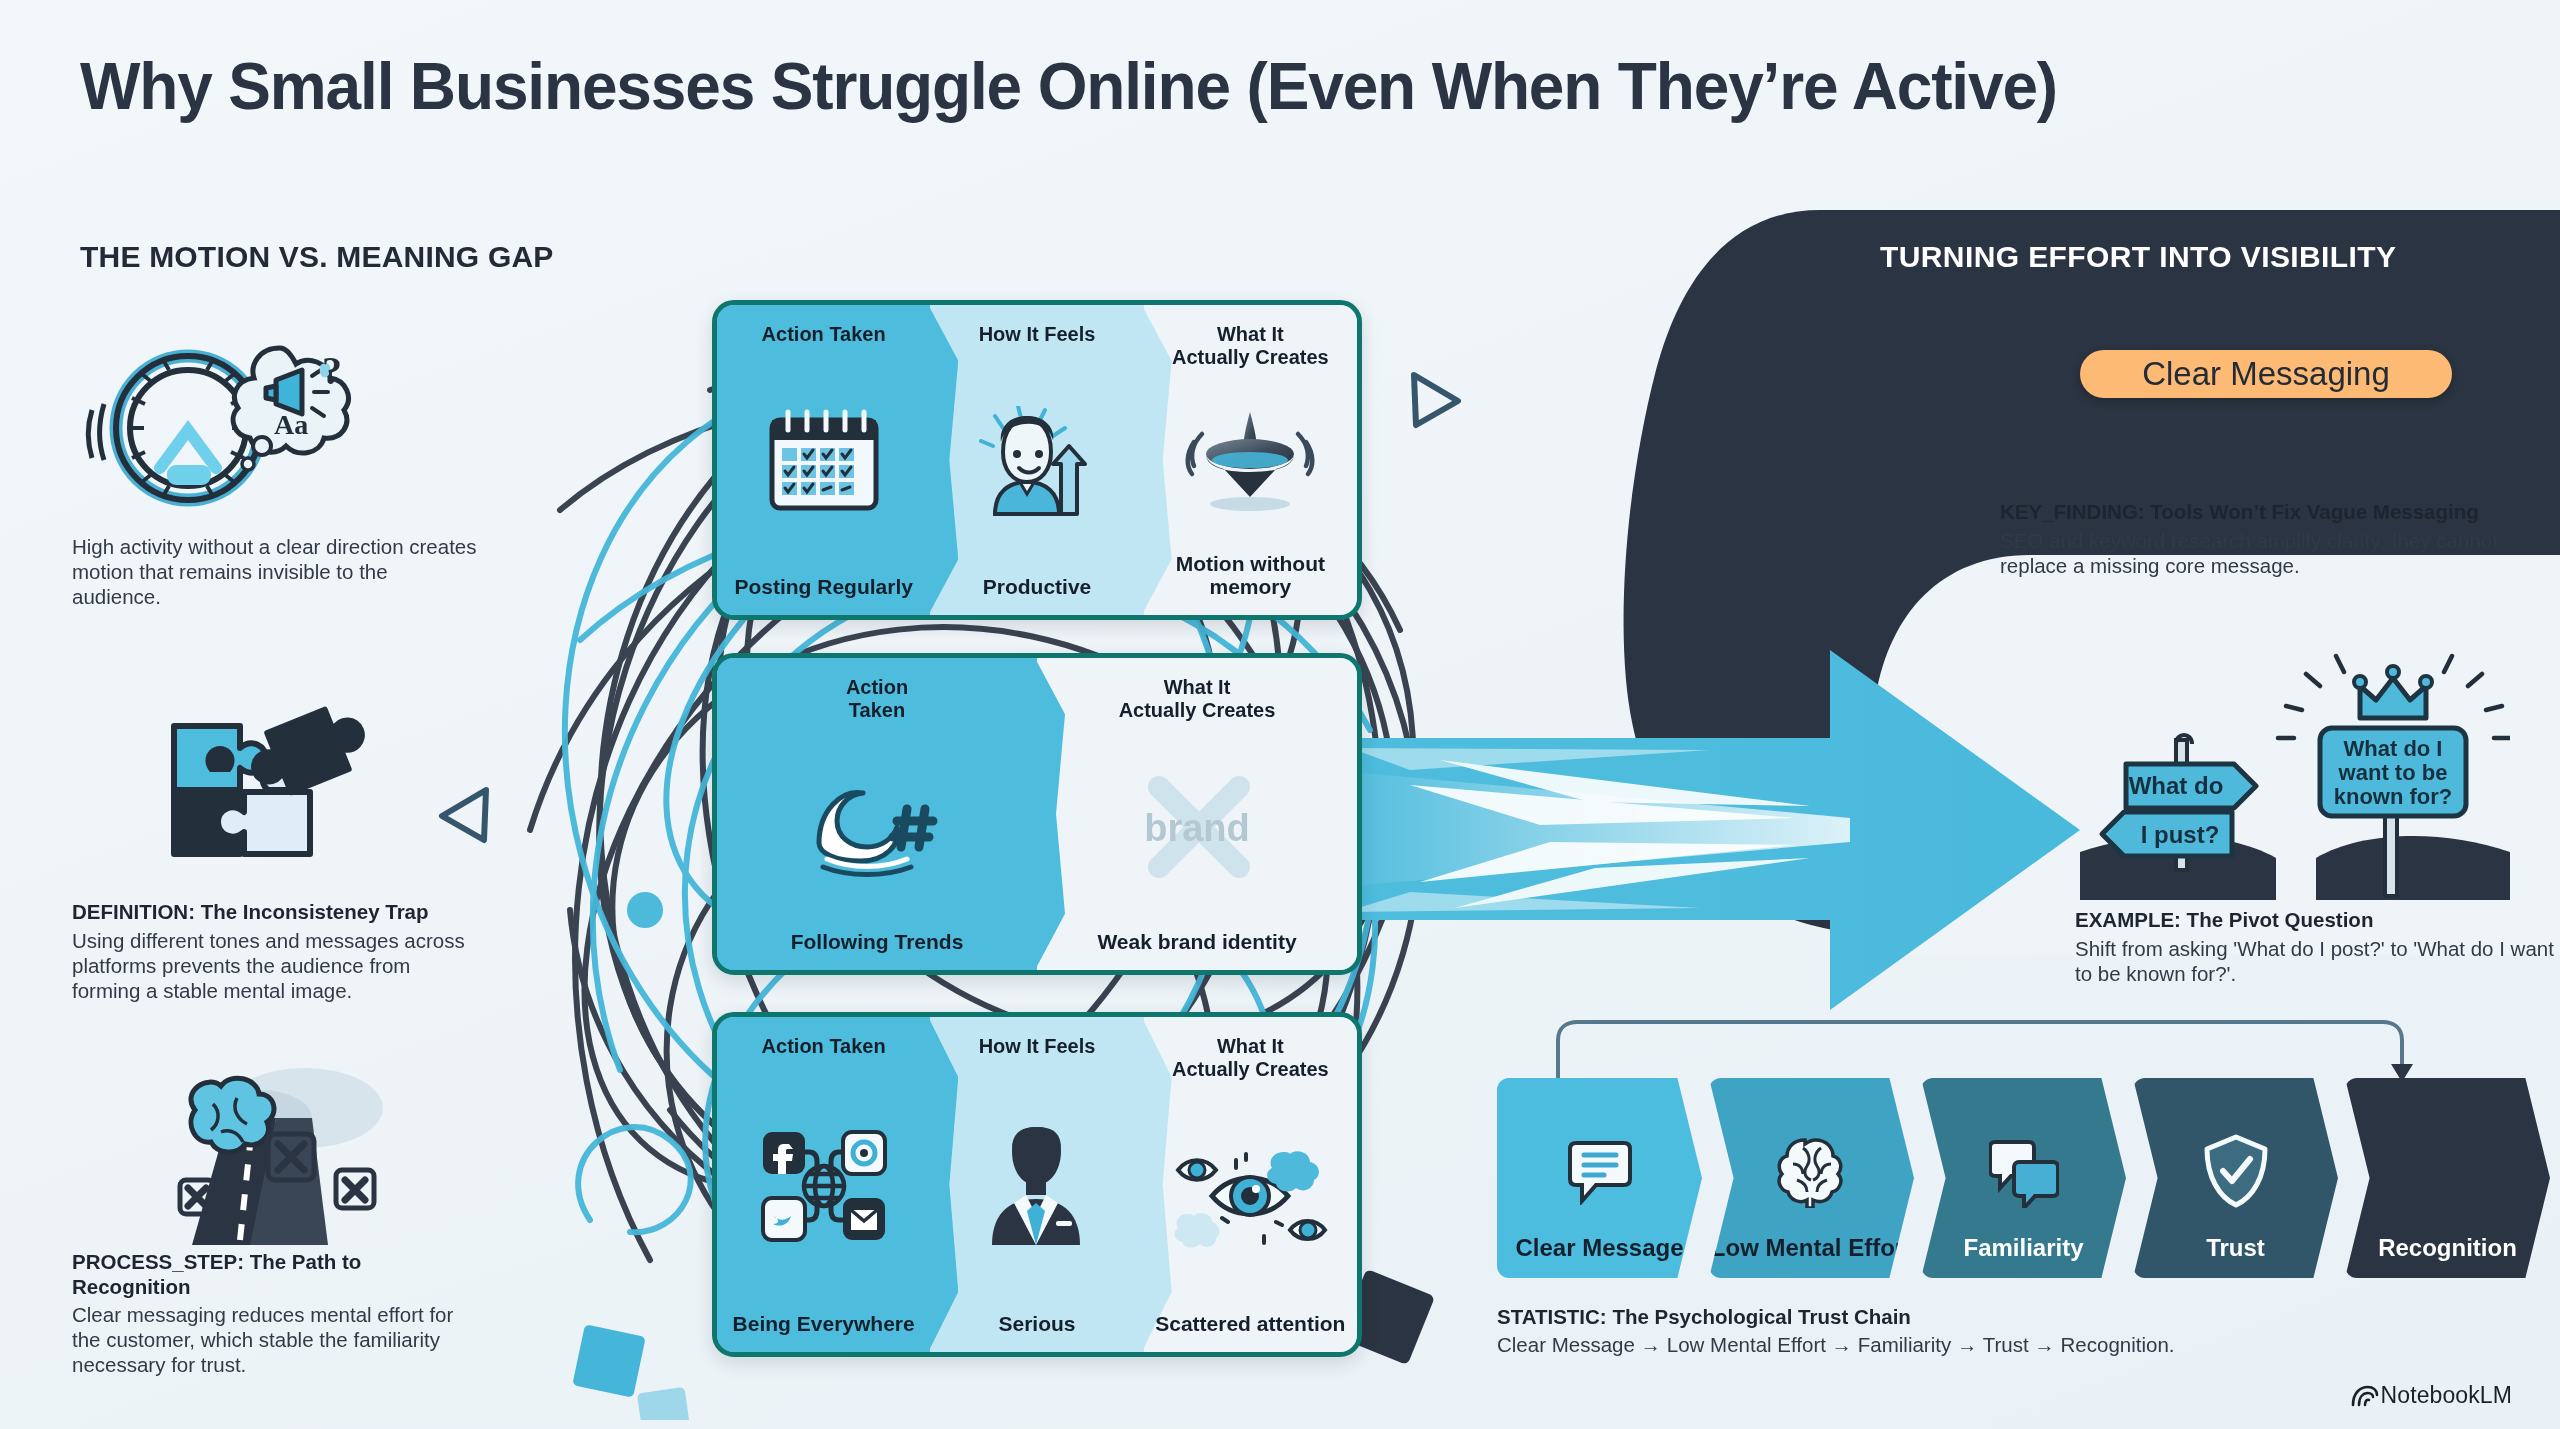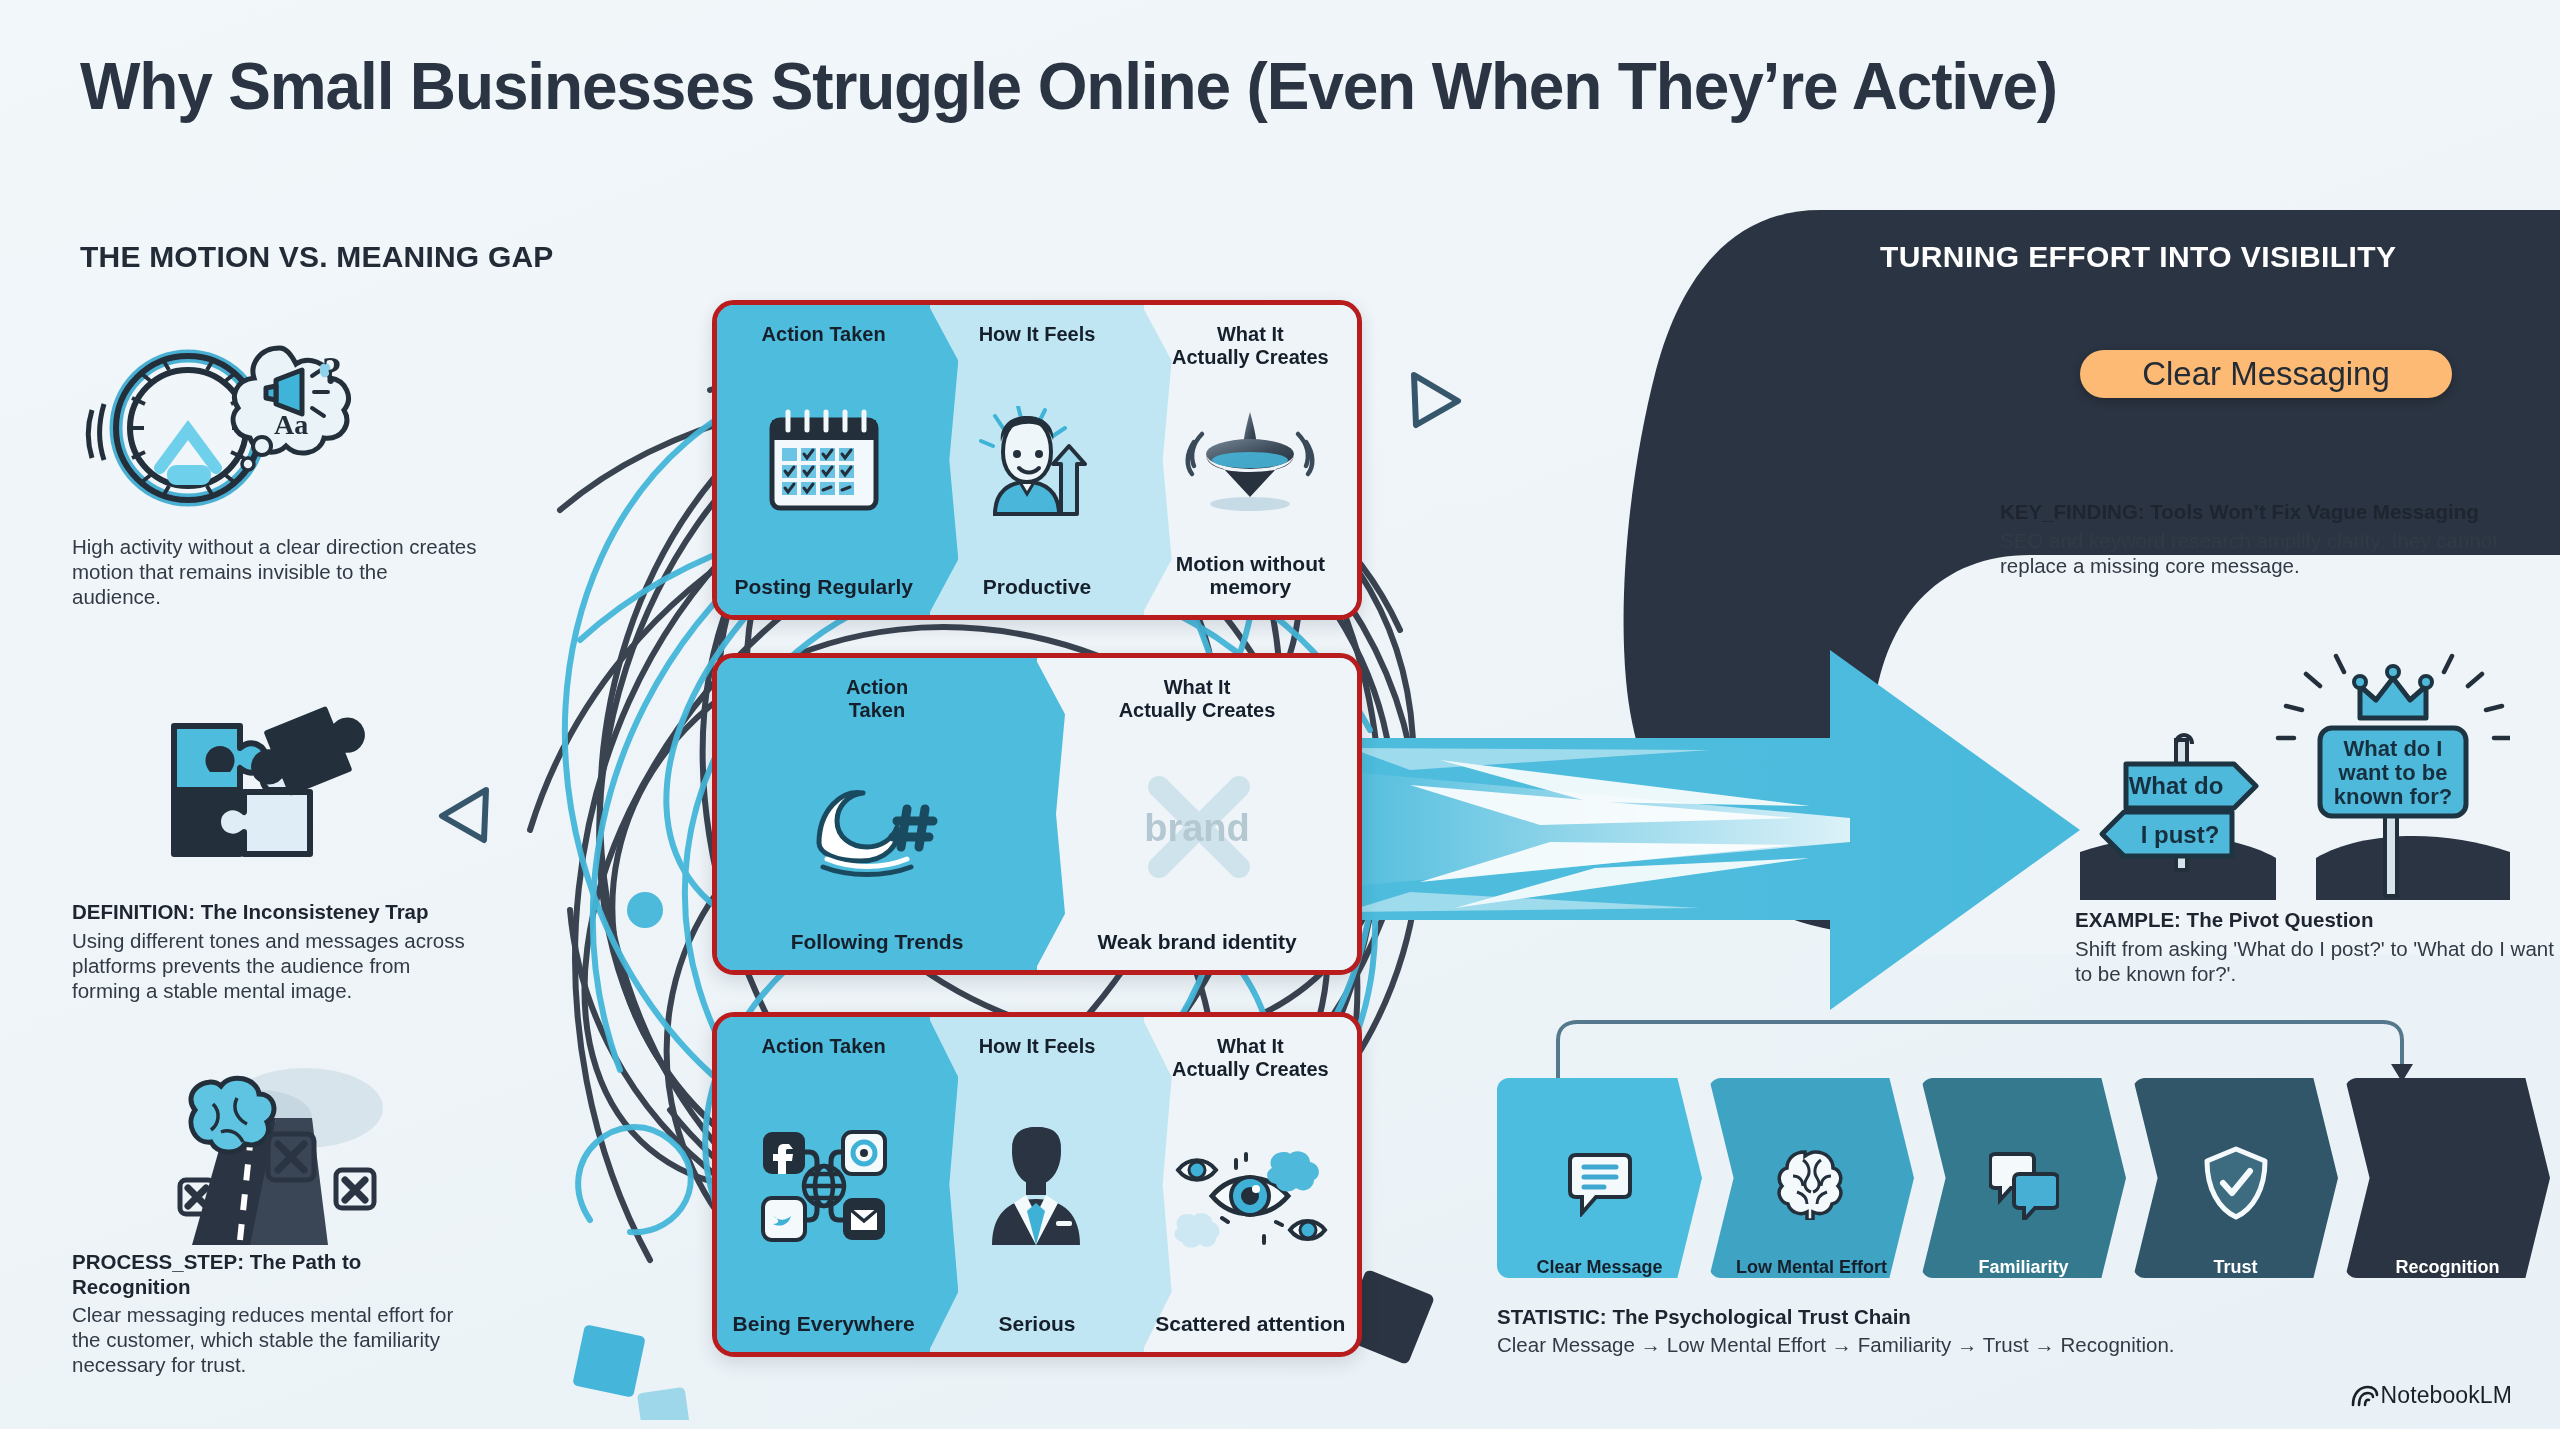--- a/index.html
+++ b/index.html
@@ -42,21 +42,21 @@
   }
   .note .nb { font-size:20.5px; color:#323a46; line-height:1.22; }
 
   .note-right { position:absolute; width:500px; }
   .note-right .nt { font-size:20.5px; font-weight:bold; color:#1e2530; line-height:1.2; margin-bottom:3px;}
   .note-right .nb { font-size:20.5px; color:#323a46; line-height:1.22; }
 
   
   .card {
     position:absolute; left:712px; width:650px;
-    border:5px solid #b91c1c; border-radius:22px;
+    border:5px solid #0f766e; border-radius:22px;
     background:#7dd3fc; overflow:hidden; display:flex;
     box-shadow:0 6px 18px rgba(30,40,60,.14);
   }
   .card .col { position:relative; flex:1; display:flex; flex-direction:column;
                align-items:center; justify-content:flex-start; padding:18px 8px 16px; }
   .card .col.c1 { background:#4ebcdd; }
   .card .col.c2 { background:#bfe6f2; }
   .card .col.c3 { background:#eef4f8; }
   .card .col.c1::after, .card .col.c2::after {
     content:""; position:absolute; right:-28px; top:0; width:30px; height:100%;
@@ -85,22 +85,22 @@
   .chain { position:absolute; left:1497px; top:1078px; display:flex; }
   .chev {
     position:relative; width:205px; height:200px;
     display:flex; flex-direction:column; align-items:center;
     padding-top:30px; margin-right:7px;
     clip-path:polygon(0 0, 88% 0, 100% 50%, 88% 100%, 0 100%, 12% 50%);
     border-radius:12px;
   }
   .chev:first-child { clip-path:polygon(0 0, 88% 0, 100% 50%, 88% 100%, 0 100%); }
   .chev .ic { flex:1; display:flex; align-items:center; justify-content:center; }
-  .chev .lb { font-size:18px; font-weight:bold; text-align:center; line-height:1.15;
-              }
+  .chev .lb { font-size:24px; font-weight:bold; text-align:center; line-height:1.15;
+              padding-bottom:16px; }
 
   .statline { position:absolute; left:1497px; top:1305px; width:1000px; }
   .statline .nt { font-size:20.5px; font-weight:bold; color:#1e2530; line-height:1.2; }
   .statline .nb { font-size:20.5px; color:#323a46; line-height:1.25; margin-top:2px; }
 
   
   .wm { position:absolute; right:48px; bottom:20px; display:flex; align-items:center;
         gap:2px; font-size:23px; color:#1c2128; letter-spacing:.1px; }
 </style>
 </head>

